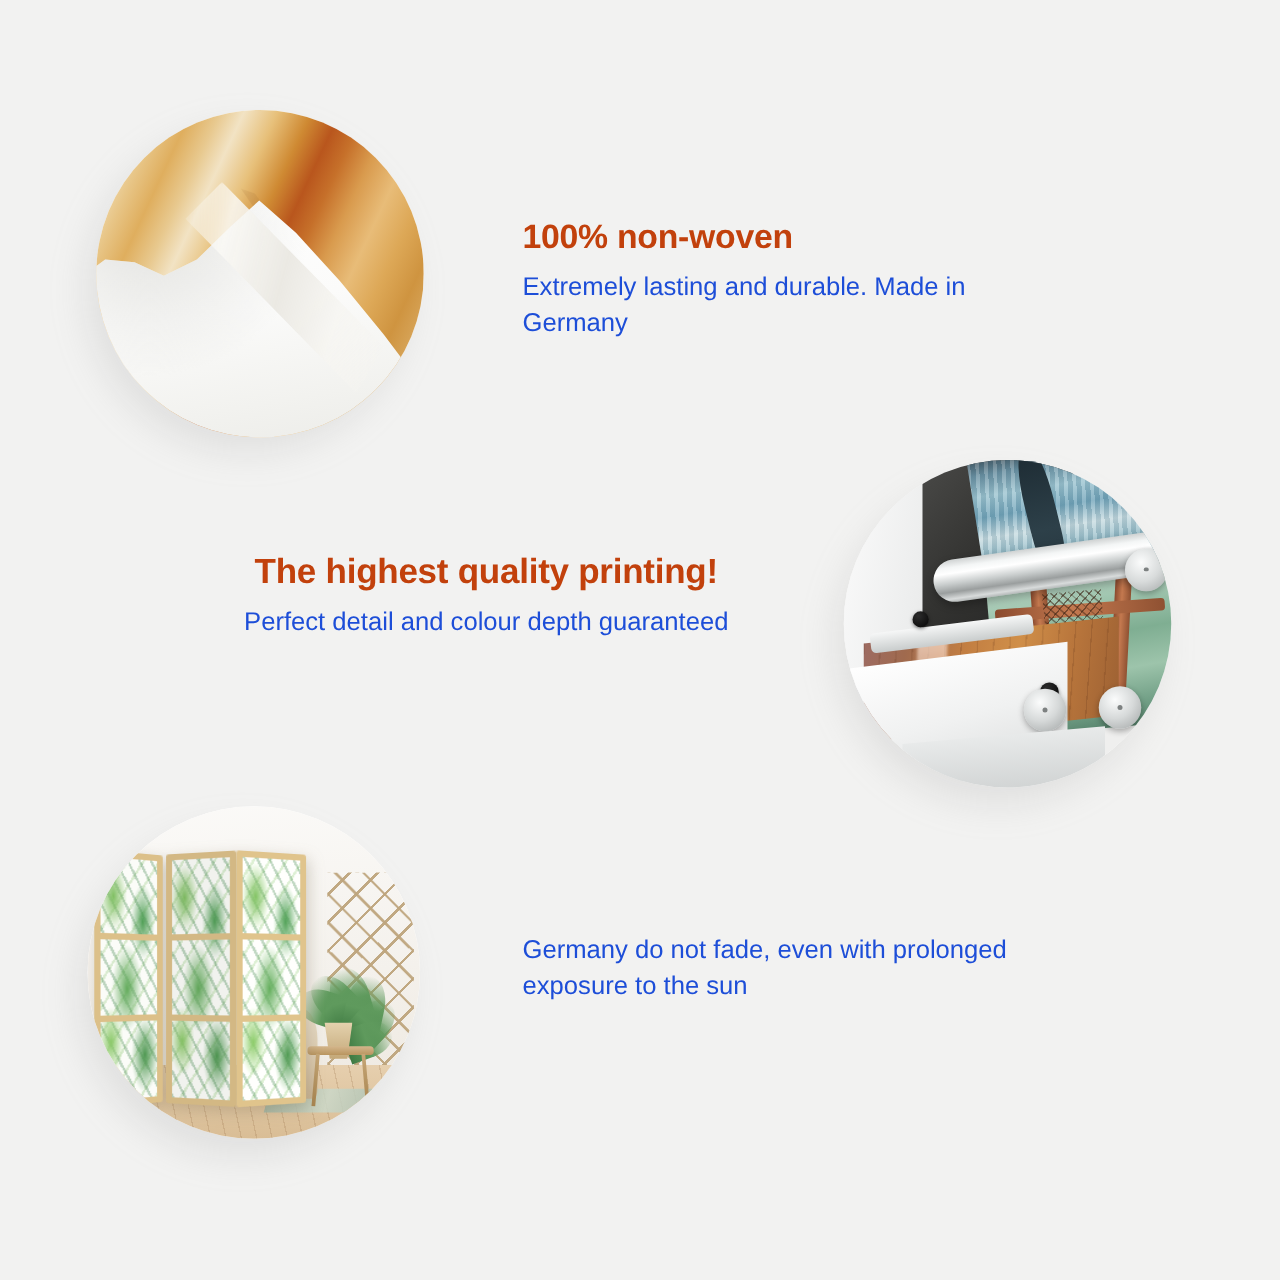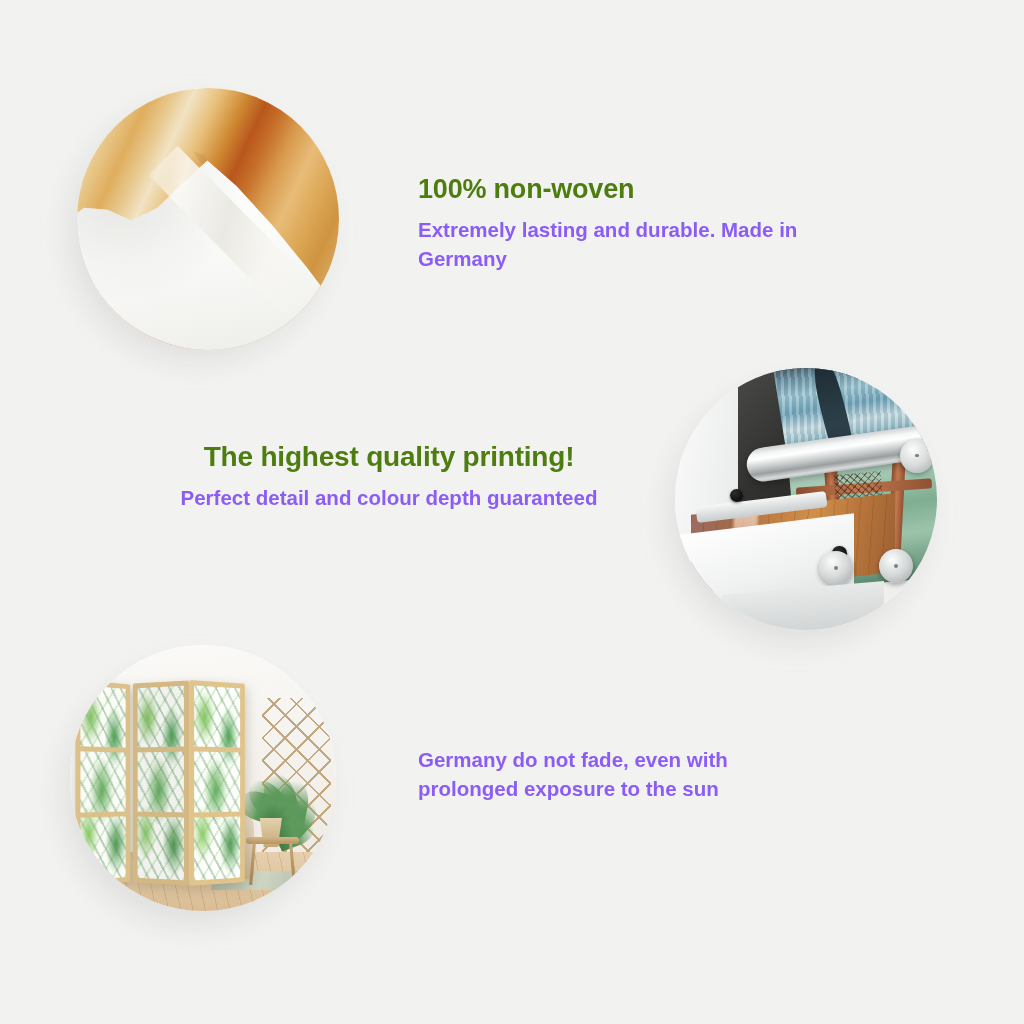--- a/index.html
+++ b/index.html
@@ -338,29 +338,29 @@
   .rm-panel.p1 { transform: perspective(320px) rotateY(16deg); z-index: 3; }
   .rm-panel.p2 { transform: perspective(320px) rotateY(-10deg); z-index: 2; filter: brightness(.96); }
   .rm-panel.p3 { transform: perspective(320px) rotateY(12deg); z-index: 1; filter: brightness(1.02); }
 
   
   .text-block { position: absolute; }
   .feature-title {
     margin: 0;
     font-size: 27px;
     font-weight: 700;
-    color: #4d7c0f;
+    color: #c2410c;
     letter-spacing: -0.2px;
     line-height: 1.1;
   }
   .feature-desc {
     margin: 10px 0 0 0;
     font-size: 20.5px;
-    font-weight: 700;
-    color: #8b5cf6;
+    font-weight: 400;
+    color: #1d4ed8;
     line-height: 1.42;
   }
   #text-nonwoven { left: 418px; top: 175px; width: 440px; text-align: left; }
   #text-printing { left: 180px; top: 442px; width: 418px; text-align: center; }
   #text-printing .feature-title { font-size: 28px; }
   #text-uv { left: 418px; top: 735px; width: 400px; text-align: left; }
 </style>
 </head>
 <body>
 

